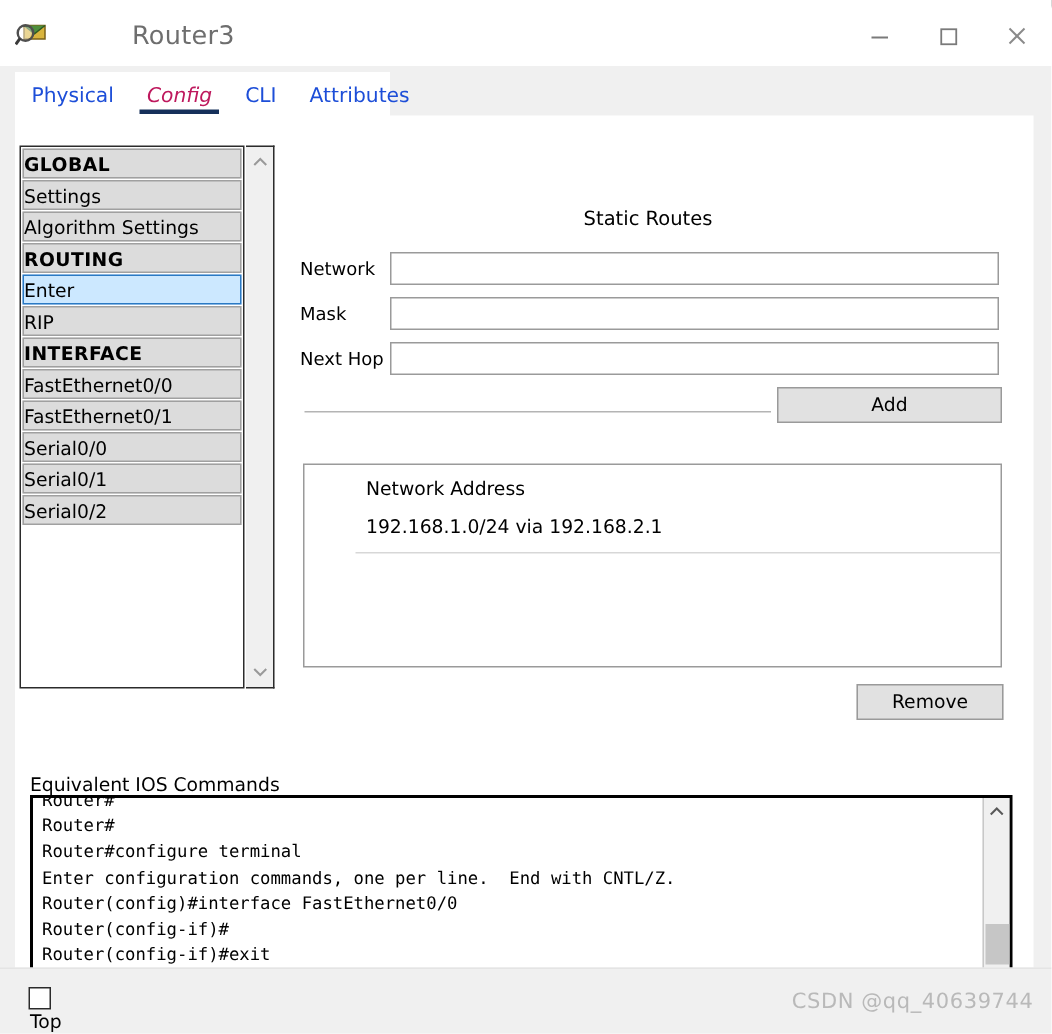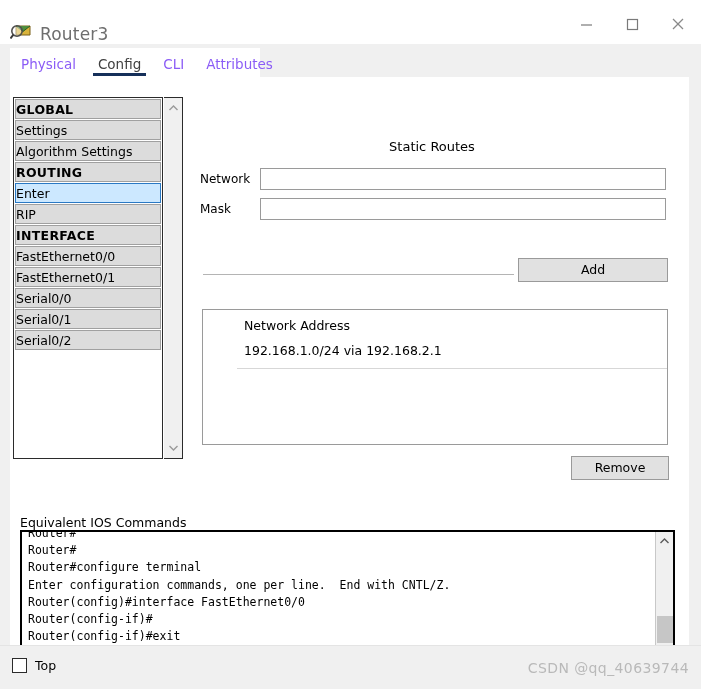--- a/index.html
+++ b/index.html
@@ -34,21 +34,22 @@
     height: 689px;
     background: #ffffff;
   }
 
   .titlebar {
     position: absolute;
     left: 0; top: 4px;
     width: 701px; height: 40px;
     background: #ffffff;
     display: flex;
-    align-items: flex-end;
+    align-items: center;
+    gap: 48px;
   }
   .title-icon {
     width: 22px; height: 22px;
     margin-left: 10px;
     position: relative;
     flex: 0 0 auto;
   }
   .title-text {
     margin-left: 8px;
     font-size: 17px;
@@ -94,26 +95,26 @@
   .tabs {
     position: absolute;
     left: 0; top: 0;
     display: flex;
     align-items: flex-start;
     height: 34px;
   }
   .tab {
     padding: 8px 11px 4px 11px;
     font-size: 13.5px;
-    color: #8b5cf6;
+    color: #1d4ed8;
     position: relative;
     font-family: "DejaVu Sans", sans-serif;
     background: transparent;
   }
-  .tab.active { color: #404040; }
+  .tab.active { color: #be185d; font-style: italic; }
   .tab.active::after {
     content: "";
     position: absolute;
     left: 6px; right: 6px;
     bottom: 0px;
     height: 3px;
     background: #16305a;
   }
 
   
@@ -312,21 +313,21 @@
   .bottombar {
     position: absolute;
     left: 0; top: 645px;
     width: 701px; height: 44px;
     background: #f0f0f0;
     border-top: 1px solid #e4e4e4;
   }
   .top-check {
     position: absolute;
     left: 12px; top: 12px;
-    display: flex; align-items: center;
+    display: flex; align-items: center; flex-direction: column;
   }
   .checkbox {
     width: 15px; height: 15px;
     border: 1px solid #2b2b2b;
     background: #ffffff;
     box-sizing: border-box;
   }
   .check-label {
     margin-left: 8px;
     font-size: 12.5px;
@@ -438,20 +439,24 @@
     </div>
 
     <div class="panel-title">Static Routes</div>
 
     <div class="form-row" style="top:123px;">
       <div class="form-label">Network</div>
       <input class="form-input" type="text" value="" style="">
     </div>
     <div class="form-row" style="top:153px;">
       <div class="form-label">Mask</div>
+      <input class="form-input" type="text" value="" style="">
+    </div>
+    <div class="form-row" style="top:183px;">
+      <div class="form-label">Next Hop</div>
       <input class="form-input" type="text" value="" style="">
     </div>
 
     <div class="divider"></div>
 
     <div class="btn btn-add">Add</div>
 
     <div class="routebox">
       <div class="route-header">Network Address</div>
       <div class="route-row">192.168.1.0/24 via 192.168.2.1</div>

